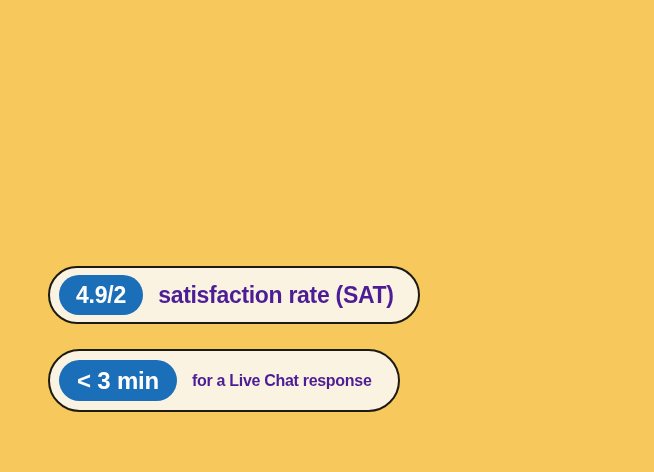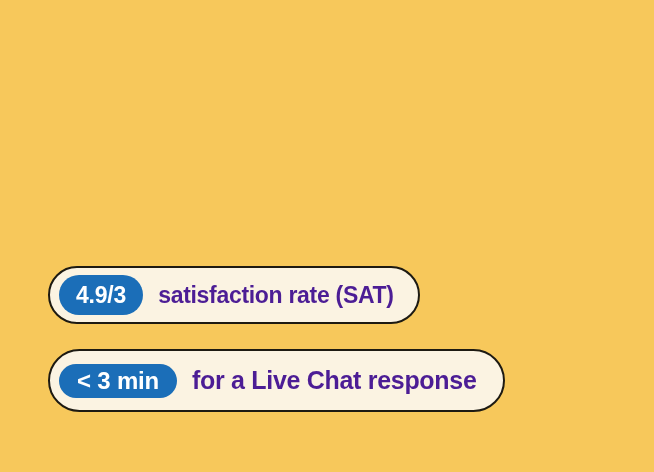--- a/index.html
+++ b/index.html
@@ -66,45 +66,45 @@
   }
 
   .size-a .stat-badge {
     height: 40px;
     padding: 0 17px;
     font-size: 23px;
     margin-right: 15px;
   }
 
   .size-b .stat-badge {
-    height: 34px;
+    height: 41px;
     padding: 12px 18px;
     font-size: 24px;
     margin-right: 15px;
     text-align: center;
   }
 
   .stat-label {
     color: #4c1d95;
     font-weight: bold;
     letter-spacing: -0.3px;
   }
 
   .size-a .stat-label { font-size: 23px; }
-  .size-b .stat-label { font-size: 25px; }
+  .size-b .stat-label { font-size: 16px; }
 </style>
 </head>
 <body>
 
 <div id="canvas">
 
   <div id="stats-list">
 
     <div class="stat-pill size-a">
-      <span class="stat-badge">4.9/3</span>
+      <span class="stat-badge">4.9/2</span>
       <span class="stat-label">satisfaction rate (SAT)</span>
     </div>
 
     <div class="stat-pill size-b">
       <span class="stat-badge">&lt; 3 min</span>
       <span class="stat-label">for a Live Chat response</span>
     </div>
 
   </div>
 

